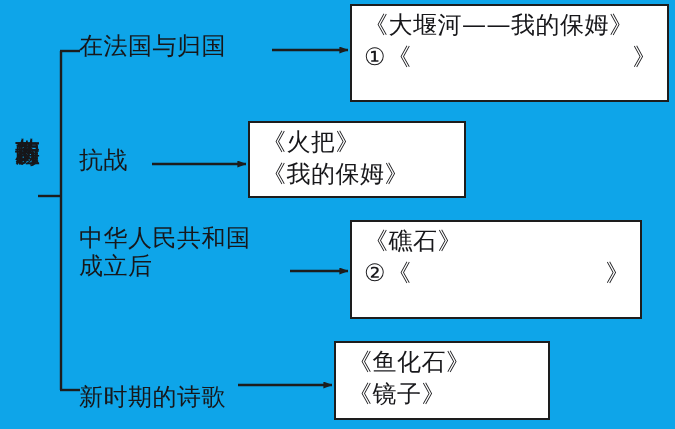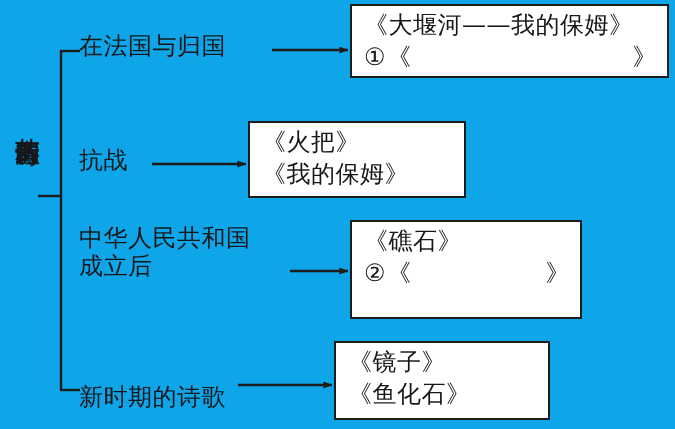--- a/index.html
+++ b/index.html
@@ -66,23 +66,23 @@
     display: flex;
     align-items: baseline;
     justify-content: space-between;
   }
   .blank-num {
     display: inline-block;
   }
   .blank-open { margin-left: 1px; }
   .blank-close { }
 
-  #box-1 { left: 350px; top: 4px;   width: 319px; height: 74px; }
+  #box-1 { left: 350px; top: 4px;   width: 319px; height: 98px; }
   #box-2 { left: 248px; top: 121px; width: 218px; height: 77px; }
-  #box-3 { left: 350px; top: 220px; width: 232px; height: 99px; }
+  #box-3 { left: 350px; top: 220px; width: 292px; height: 99px; }
   #box-4 { left: 334px; top: 341px; width: 216px; height: 79px; }
 
   
   #connectors {
     position: absolute;
     left: 0;
     top: 0;
     width: 675px;
     height: 429px;
   }
@@ -139,17 +139,17 @@
 
   <div class="node-box" id="box-3">
     <div class="node-line">《礁石》</div>
     <div class="node-line blank-line">
       <span><span class="blank-num">②</span><span class="blank-open">《</span></span>
       <span class="blank-close">》</span>
     </div>
   </div>
 
   <div class="node-box" id="box-4">
+    <div class="node-line">《鱼化石》</div>
     <div class="node-line">《镜子》</div>
-    <div class="node-line">《鱼化石》</div>
   </div>
 
 </div>
 
 </body></html>

